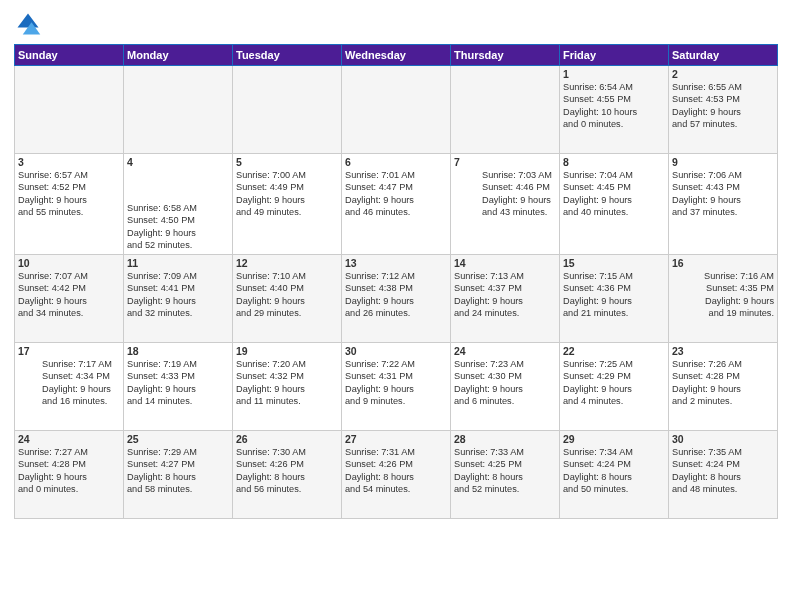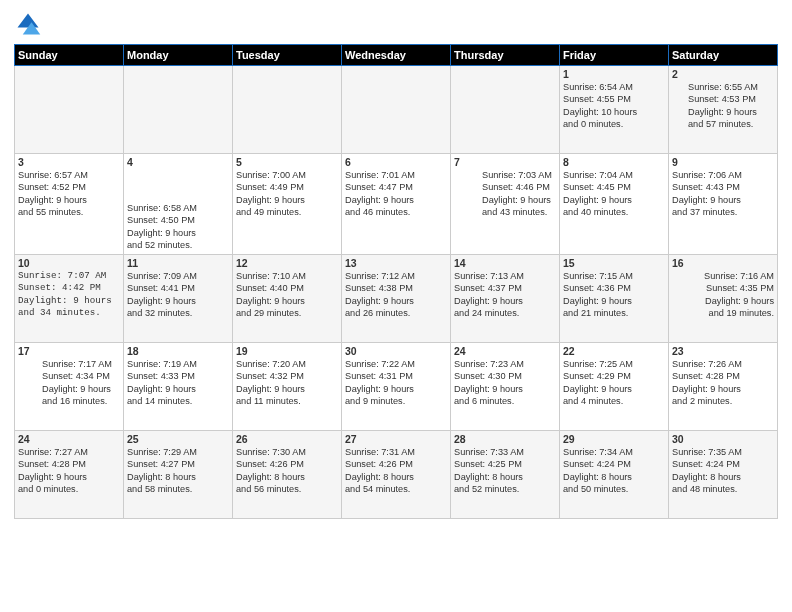--- a/index.html
+++ b/index.html
@@ -56,21 +56,21 @@
     .subtitle {
       font-size: 13px;
       color: #555;
     }
     table {
       width: 100%;
       border-collapse: collapse;
       table-layout: fixed;
     }
     th {
-      background-color: #000000;
+      background-color: #4c1d95;
       color: #fff;
       font-size: 11px;
       font-weight: bold;
       padding: 4px 3px;
       text-align: left;
       border: 1px solid #1a6bbf;
     }
     td {
       vertical-align: top;
       font-size: 9.2px;
@@ -143,21 +143,21 @@
           <td class="empty"></td>
           <td>
             <div class="day-num">1</div>
             <div class="day-info" style="white-space: pre-line;">Sunrise: 6:54 AM
 Sunset: 4:55 PM
 Daylight: 10 hours
 and 0 minutes.</div>
           </td>
           <td>
             <div class="day-num">2</div>
-            <div class="day-info" style="white-space: pre-line; margin-left: 16px;">Sunrise: 6:55 AM
+            <div class="day-info" style="white-space: pre-line;">Sunrise: 6:55 AM
 Sunset: 4:53 PM
 Daylight: 9 hours
 and 57 minutes.</div>
           </td>
         </tr>
         <tr>
           <td>
             <div class="day-num">3</div>
             <div class="day-info" style="white-space: pre-line;">Sunrise: 6:57 AM
 Sunset: 4:52 PM
@@ -203,21 +203,21 @@
             <div class="day-num">9</div>
             <div class="day-info" style="white-space: pre-line;">Sunrise: 7:06 AM
 Sunset: 4:43 PM
 Daylight: 9 hours
 and 37 minutes.</div>
           </td>
         </tr>
         <tr>
           <td>
             <div class="day-num">10</div>
-            <div class="day-info" style="white-space: pre-line; font-family: Liberation Mono, monospace;">Sunrise: 7:07 AM
+            <div class="day-info" style="white-space: pre-line;">Sunrise: 7:07 AM
 Sunset: 4:42 PM
 Daylight: 9 hours
 and 34 minutes.</div>
           </td>
           <td>
             <div class="day-num">11</div>
             <div class="day-info" style="white-space: pre-line;">Sunrise: 7:09 AM
 Sunset: 4:41 PM
 Daylight: 9 hours
 and 32 minutes.</div>

